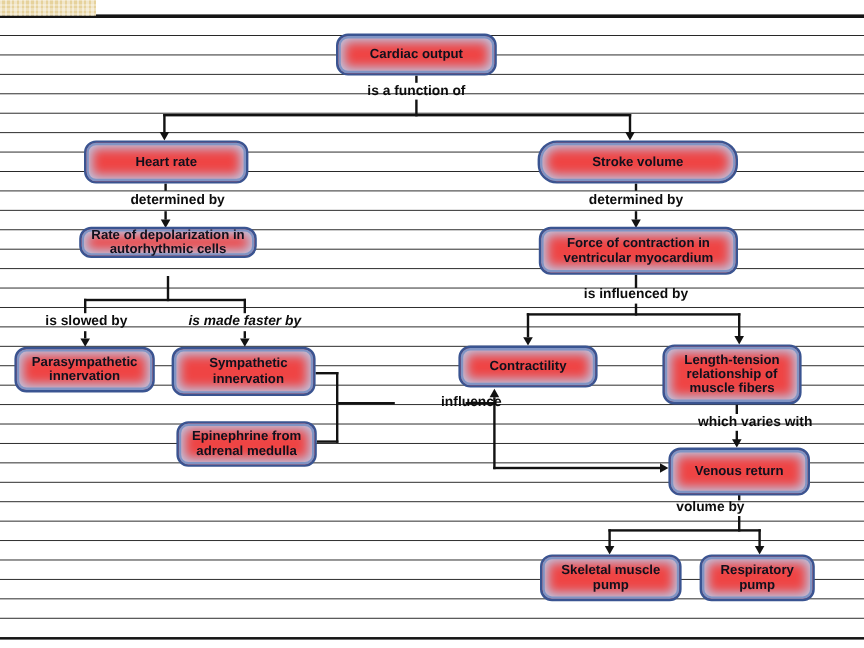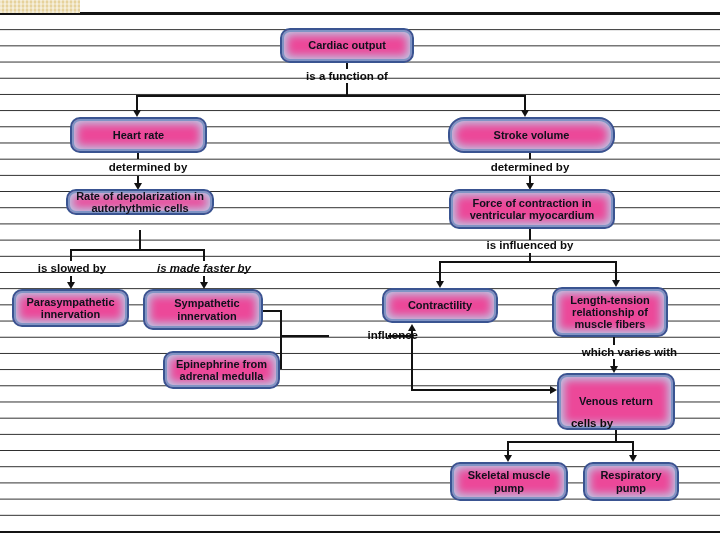--- a/index.html
+++ b/index.html
@@ -14,21 +14,21 @@
     background-size:720px 16.2px;background-repeat:repeat-y;background-position:0 13px;
   }
   .rule-thick{position:absolute;left:0;width:720px;background:#141414;z-index:1;}
   .tan-block{
     position:absolute;left:0;top:0;width:80px;height:13px;z-index:2;background-color:#e6d29c;
     background-image:
       repeating-linear-gradient(90deg, rgba(255,255,255,.45) 0 2px, transparent 2px 4px),
       repeating-linear-gradient(0deg, rgba(255,255,255,.30) 0 2px, transparent 2px 4px);
   }
   .node{
-    position:absolute;z-index:3;border-radius:10px;background:#ec4899;
+    position:absolute;z-index:3;border-radius:10px;background:#ef4444;
     border:2px solid #3a5491;
     box-shadow:inset 0 0 0 2px #8094c4, inset 0 0 9px 5px #bcc7e4;
     display:flex;align-items:center;justify-content:center;
     font-weight:bold;font-size:11px;line-height:1.12;text-align:center;
     color:#10101c;box-sizing:border-box;padding:2px 4px;
   }
   .lbl{
     position:absolute;z-index:4;width:120px;text-align:center;white-space:nowrap;
     font-weight:bold;font-size:11.5px;color:#0c0c0c;
   }
@@ -102,28 +102,28 @@
 <div class="ln" style="left:632px;top:441px;width:2px;height:14px;"></div>
 <div class="arr arr-d" style="left:629px;top:455px;"></div>
 
 <div class="node" style="left:280px;top:28px;width:134px;height:35px;">Cardiac output</div>
 <div class="node" style="left:70px;top:117px;width:137px;height:36px;">Heart rate</div>
 <div class="node" style="left:448px;top:117px;width:167px;height:36px;border-radius:16px;">Stroke volume</div>
 <div class="node" style="left:66px;top:189px;width:148px;height:26px;">Rate of depolarization in autorhythmic cells</div>
 <div class="node" style="left:449px;top:189px;width:166px;height:40px;">Force of contraction in ventricular myocardium</div>
 <div class="node" style="left:12px;top:289px;width:117px;height:38px;">Parasympathetic innervation</div>
 <div class="node" style="left:143px;top:289px;width:120px;height:41px;padding-left:12px;">Sympathetic innervation</div>
-<div class="node" style="left:147px;top:351px;width:117px;height:38px;margin-left:16px;">Epinephrine from adrenal medulla</div>
+<div class="node" style="left:147px;top:351px;width:117px;height:38px;">Epinephrine from adrenal medulla</div>
 <div class="node" style="left:382px;top:288px;width:116px;height:35px;">Contractility</div>
 <div class="node" style="left:552px;top:287px;width:116px;height:50px;">Length-tension relationship of muscle fibers</div>
-<div class="node" style="left:557px;top:373px;width:118px;height:57px;">Venous return</div>
+<div class="node" style="left:557px;top:373px;width:118px;height:40px;">Venous return</div>
 <div class="node" style="left:450px;top:462px;width:118px;height:39px;">Skeletal muscle pump</div>
 <div class="node" style="left:583px;top:462px;width:96px;height:39px;">Respiratory pump</div>
 
 <div class="lbl" style="left:287px;top:70px;text-align:center;">is a function of</div>
 <div class="lbl" style="left:88px;top:161px;">determined by</div>
 <div class="lbl" style="left:470px;top:161px;">determined by</div>
 <div class="lbl" style="left:12px;top:262px;">is slowed by</div>
 <div class="lbl" style="left:144px;top:262px;font-style:italic;">is made faster by</div>
 <div class="lbl" style="left:470px;top:239px;">is influenced by</div>
 <div class="lbl" style="left:298px;top:329px;text-align:right;">influence</div>
 <div class="lbl" style="left:557px;top:346px;text-align:right;">which varies with</div>
-<div class="lbl" style="left:532px;top:417px;">cells by</div>
+<div class="lbl" style="left:532px;top:417px;">volume by</div>
 
 </body></html>

